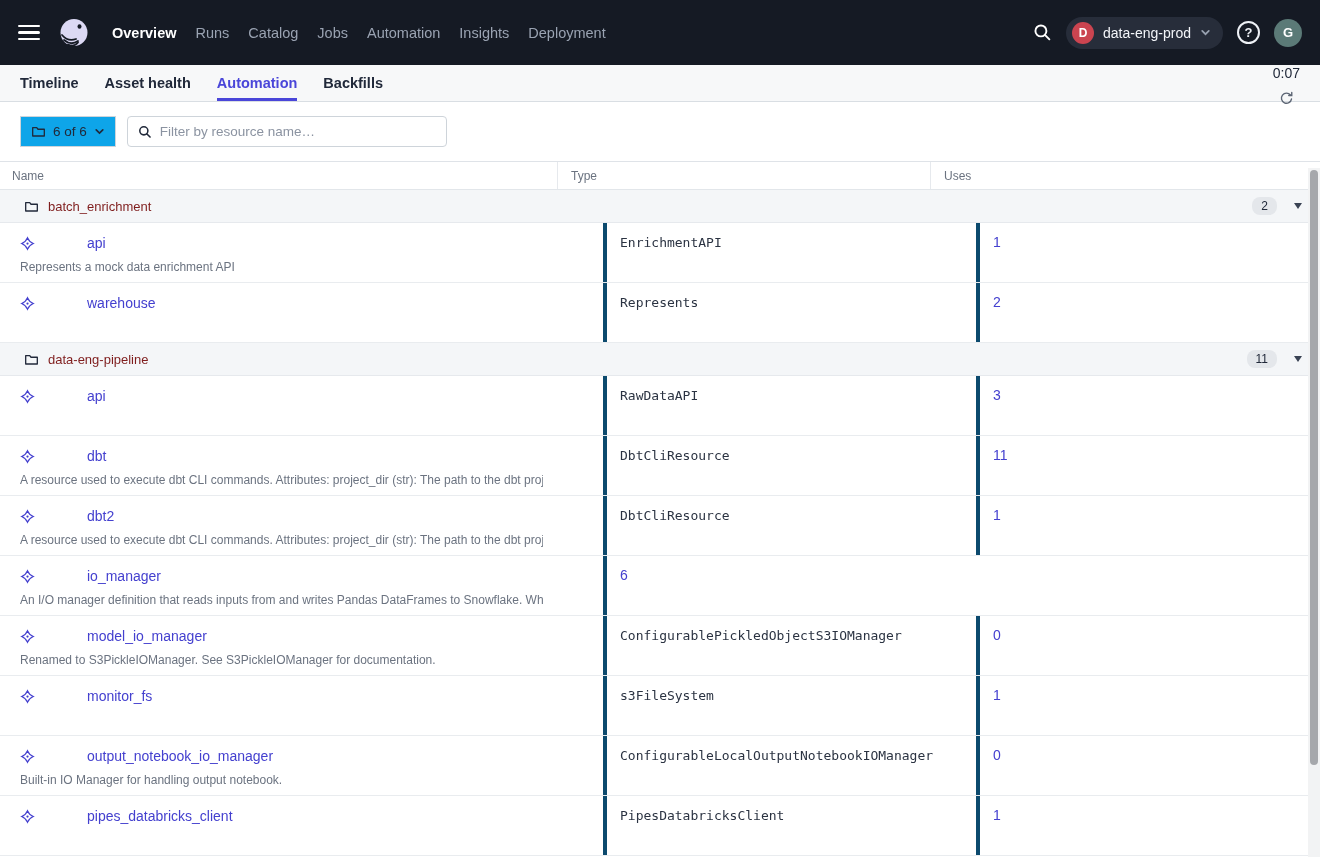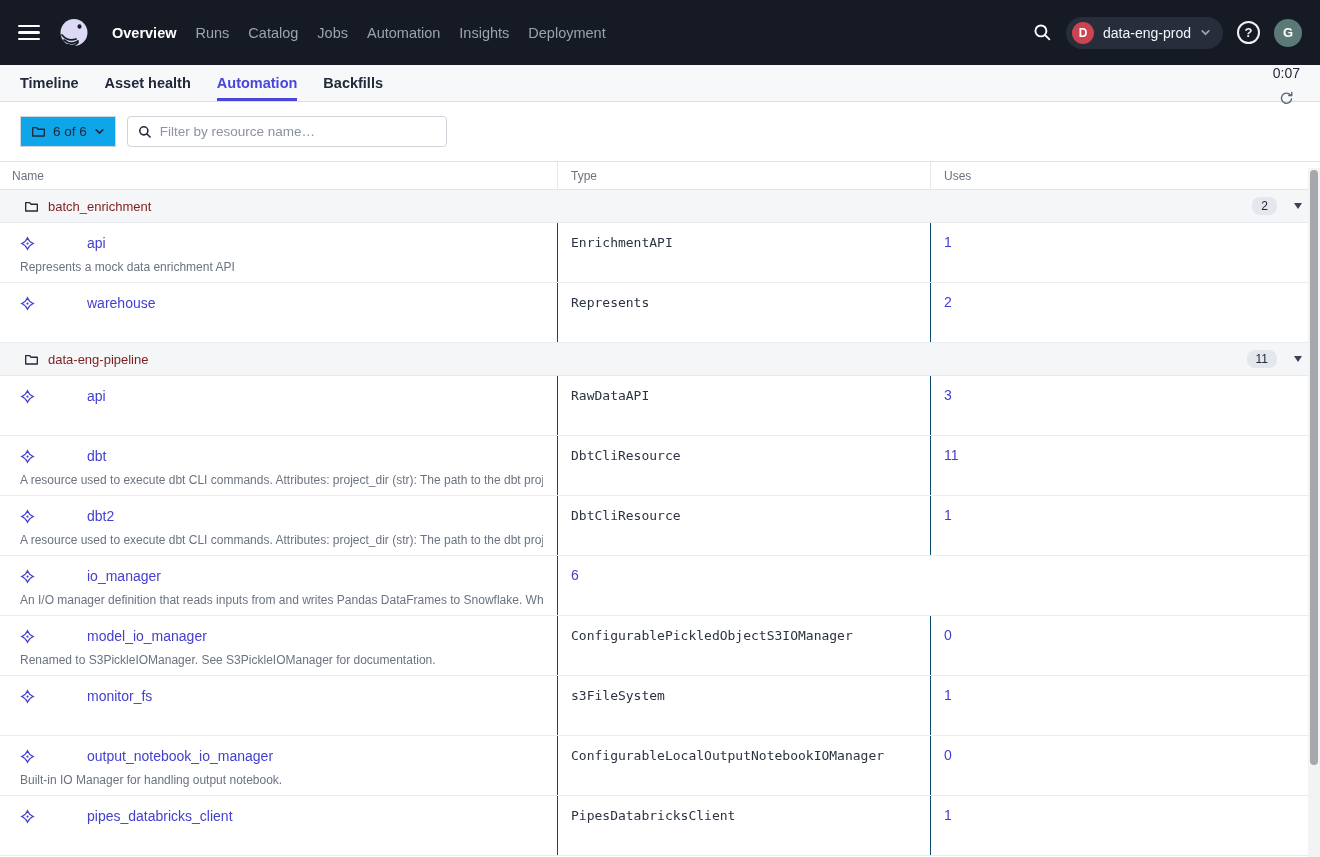--- a/index.html
+++ b/index.html
@@ -59,21 +59,21 @@
   .badge { background:#e4e7eb; border-radius:8px; padding:2px 9px; font-size:12px; color:#21293a; }
   .caret { width:0; height:0; margin:0 6px 0 8px; border-left:4.5px solid transparent;
            border-right:4.5px solid transparent; border-top:6px solid #3a4354; cursor:pointer; }
   .trow { display:grid; grid-template-columns:557px 373px 378px; min-height:60px;
           border-bottom:1px solid #e9ecef; background:#fff; }
   .cell { padding-top:10px; }
   .name-cell { padding-left:20px; padding-right:14px; overflow:hidden; }
   .name-line { display:flex; align-items:center; gap:8px; height:20px; }
   .res-link { font-size:14px; color:#4440cf; text-decoration:none; cursor:pointer; font-weight:500;margin-left:44px; }
   .res-desc { margin-top:7px; font-size:12px; color:#6b7380; white-space:nowrap; overflow:hidden; }
-  .type-cell, .uses-cell { border-left:1px solid #0c4a6e; padding-left:13px; }
+  .type-cell, .uses-cell { border-left:4px solid #0c4a6e; padding-left:13px;margin-left:46px; }
   .mono { font-family:"DejaVu Sans Mono", monospace; font-size:13px; color:#2b3342; }
   .uses-link { font-size:14px; color:#4440cf; text-decoration:none; cursor:pointer; }
 
   
   .vscroll { position:fixed; top:168px; right:0; bottom:0; width:12px; background:#f2f3f4; }
   .vscroll .thumb { position:absolute; top:2px; left:2px; width:8px; height:595px;
                     background:#a6a8ac; border-radius:4px; cursor:pointer; }
 </style>
 </head>
 <body>

